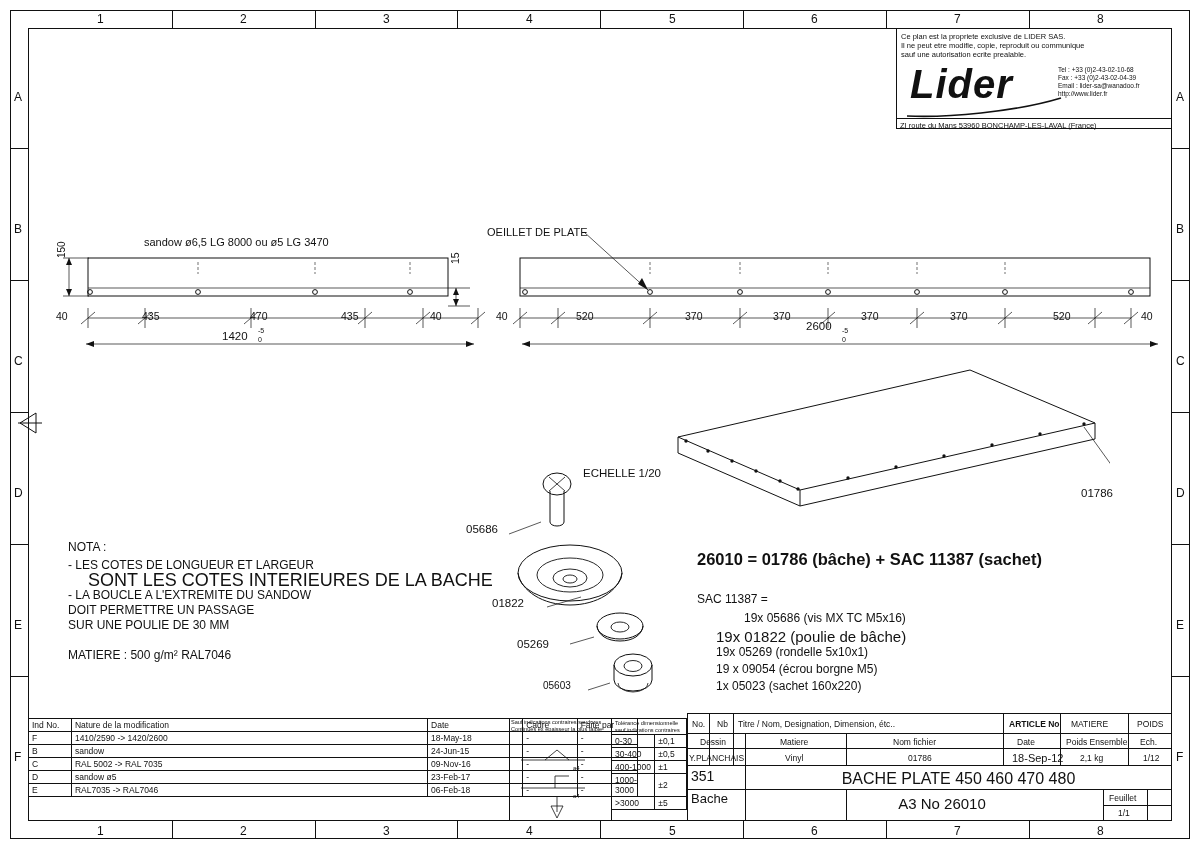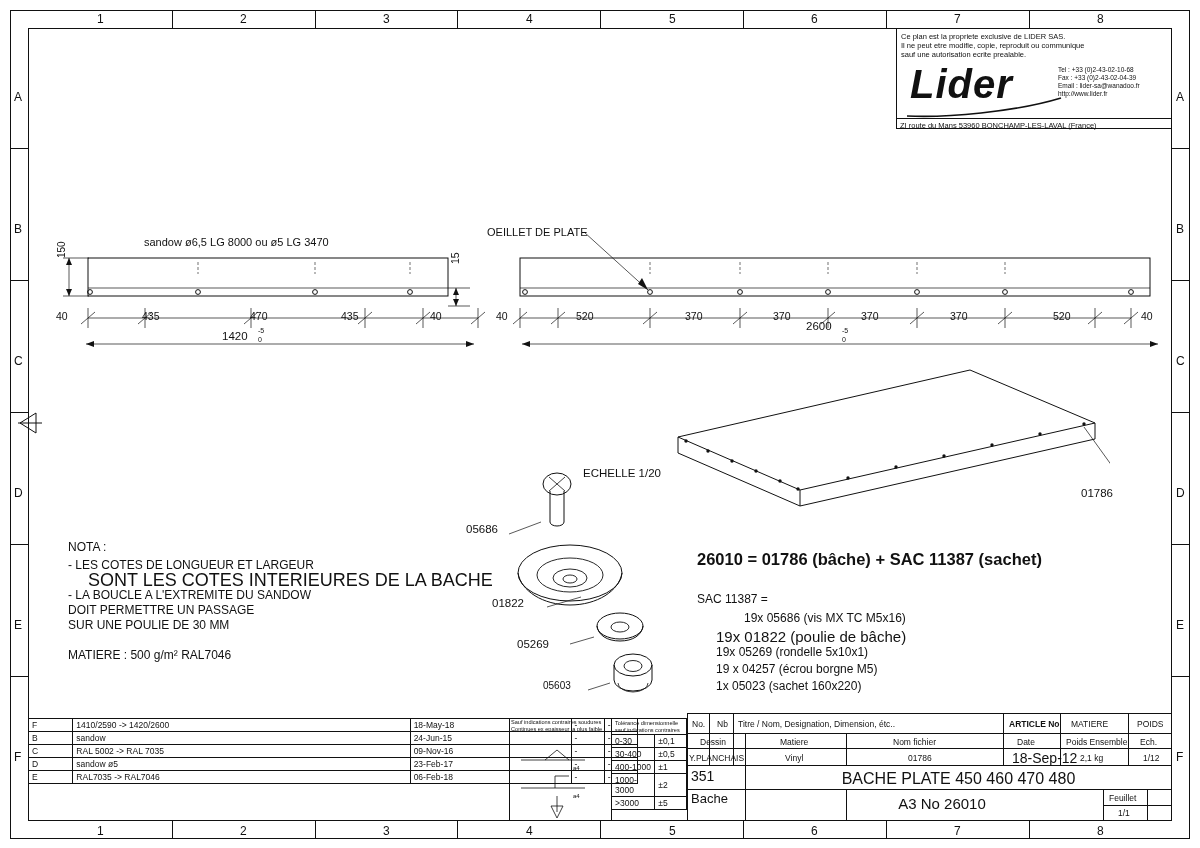--- a/index.html
+++ b/index.html
@@ -344,26 +344,33 @@
     <div class="note" style="left:68px;top:618px;font-size:12px;">SUR UNE POULIE DE 30 MM</div>
     <div class="note" style="left:68px;top:648px;font-size:12px;">MATIERE : 500 g/m² RAL7046</div>
   </div>
 
   <div>
     <div class="abs" style="left:697px;top:550px;font-size:16.5px;font-weight:600;white-space:pre;">26010 = 01786 (bâche) + SAC 11387 (sachet)</div>
     <div class="abs" style="left:697px;top:592px;font-size:12px;white-space:pre;">SAC 11387 =</div>
     <div class="abs" style="left:716px;top:611px;font-size:12px;white-space:pre;margin-left:28px;">19x 05686 (vis MX TC M5x16)</div>
     <div class="abs" style="left:716px;top:628px;font-size:15px;white-space:pre;">19x 01822 (poulie de bâche)</div>
     <div class="abs" style="left:716px;top:645px;font-size:12px;white-space:pre;">19x 05269 (rondelle 5x10x1)</div>
-    <div class="abs" style="left:716px;top:662px;font-size:12px;white-space:pre;">19 x 04257 (écrou borgne M5)</div>
+    <div class="abs" style="left:716px;top:662px;font-size:12px;white-space:pre;">19 x 09054 (écrou borgne M5)</div>
     <div class="abs" style="left:716px;top:679px;font-size:12px;white-space:pre;">1x 05023 (sachet 160x220)</div>
   </div>
 
   <table class="tb abs" style="left:28px;top:718px;width:610px;">
     <tbody>
+        <tr>
+      <th style="width:30px;">Ind No.</th>
+      <th style="width:300px;">Nature de la modification</th>
+      <th style="width:75px;">Date</th>
+      <th style="width:40px;">Cadre</th>
+      <th style="width:45px;">Faite par</th>
+    </tr>
     <tr>
       <td>F</td>
       <td>1410/2590 -&gt; 1420/2600</td>
       <td>18-May-18</td>
       <td>-</td>
       <td>-</td>
     </tr>
     <tr>
       <td>B</td>
       <td>sandow</td>
@@ -477,21 +484,21 @@
     <div class="txt" style="left:700px;top:737px;font-size:8.5px;">Dessin</div>
     <div class="txt" style="left:780px;top:737px;font-size:8.5px;">Matiere</div>
     <div class="txt" style="left:893px;top:737px;font-size:8.5px;">Nom fichier</div>
     <div class="txt" style="left:1017px;top:737px;font-size:8.5px;">Date</div>
     <div class="txt" style="left:1066px;top:737px;font-size:8.5px;">Poids Ensemble</div>
     <div class="txt" style="left:1140px;top:737px;font-size:8.5px;">Ech.</div>
 
     <div class="txt" style="left:689px;top:753px;font-size:8.5px;">Y.PLANCHAIS</div>
     <div class="txt" style="left:785px;top:753px;font-size:8.5px;">Vinyl</div>
     <div class="txt" style="left:908px;top:753px;font-size:8.5px;">01786</div>
-    <div class="txt" style="left:1012px;top:753px;font-size:14px;">18-Sep-12</div>
+    <div class="txt" style="left:1012px;top:753px;font-size:11px;">18-Sep-12</div>
     <div class="txt" style="left:1080px;top:753px;font-size:8.5px;">2,1 kg</div>
     <div class="txt" style="left:1143px;top:753px;font-size:8.5px;">1/12</div>
 
     <div class="abs" style="left:691px;top:768px;font-size:14px;">351</div>
     <div class="abs" style="left:691px;top:791px;font-size:13px;">Bache</div>
 
     <div class="abs" style="left:751px;top:770px;width:415px;text-align:center;font-size:16px;">BACHE PLATE 450 460 470 480</div>
 
     <div class="abs" style="left:767px;top:795px;width:350px;text-align:center;font-size:15px;">A3 No 26010</div>
 

